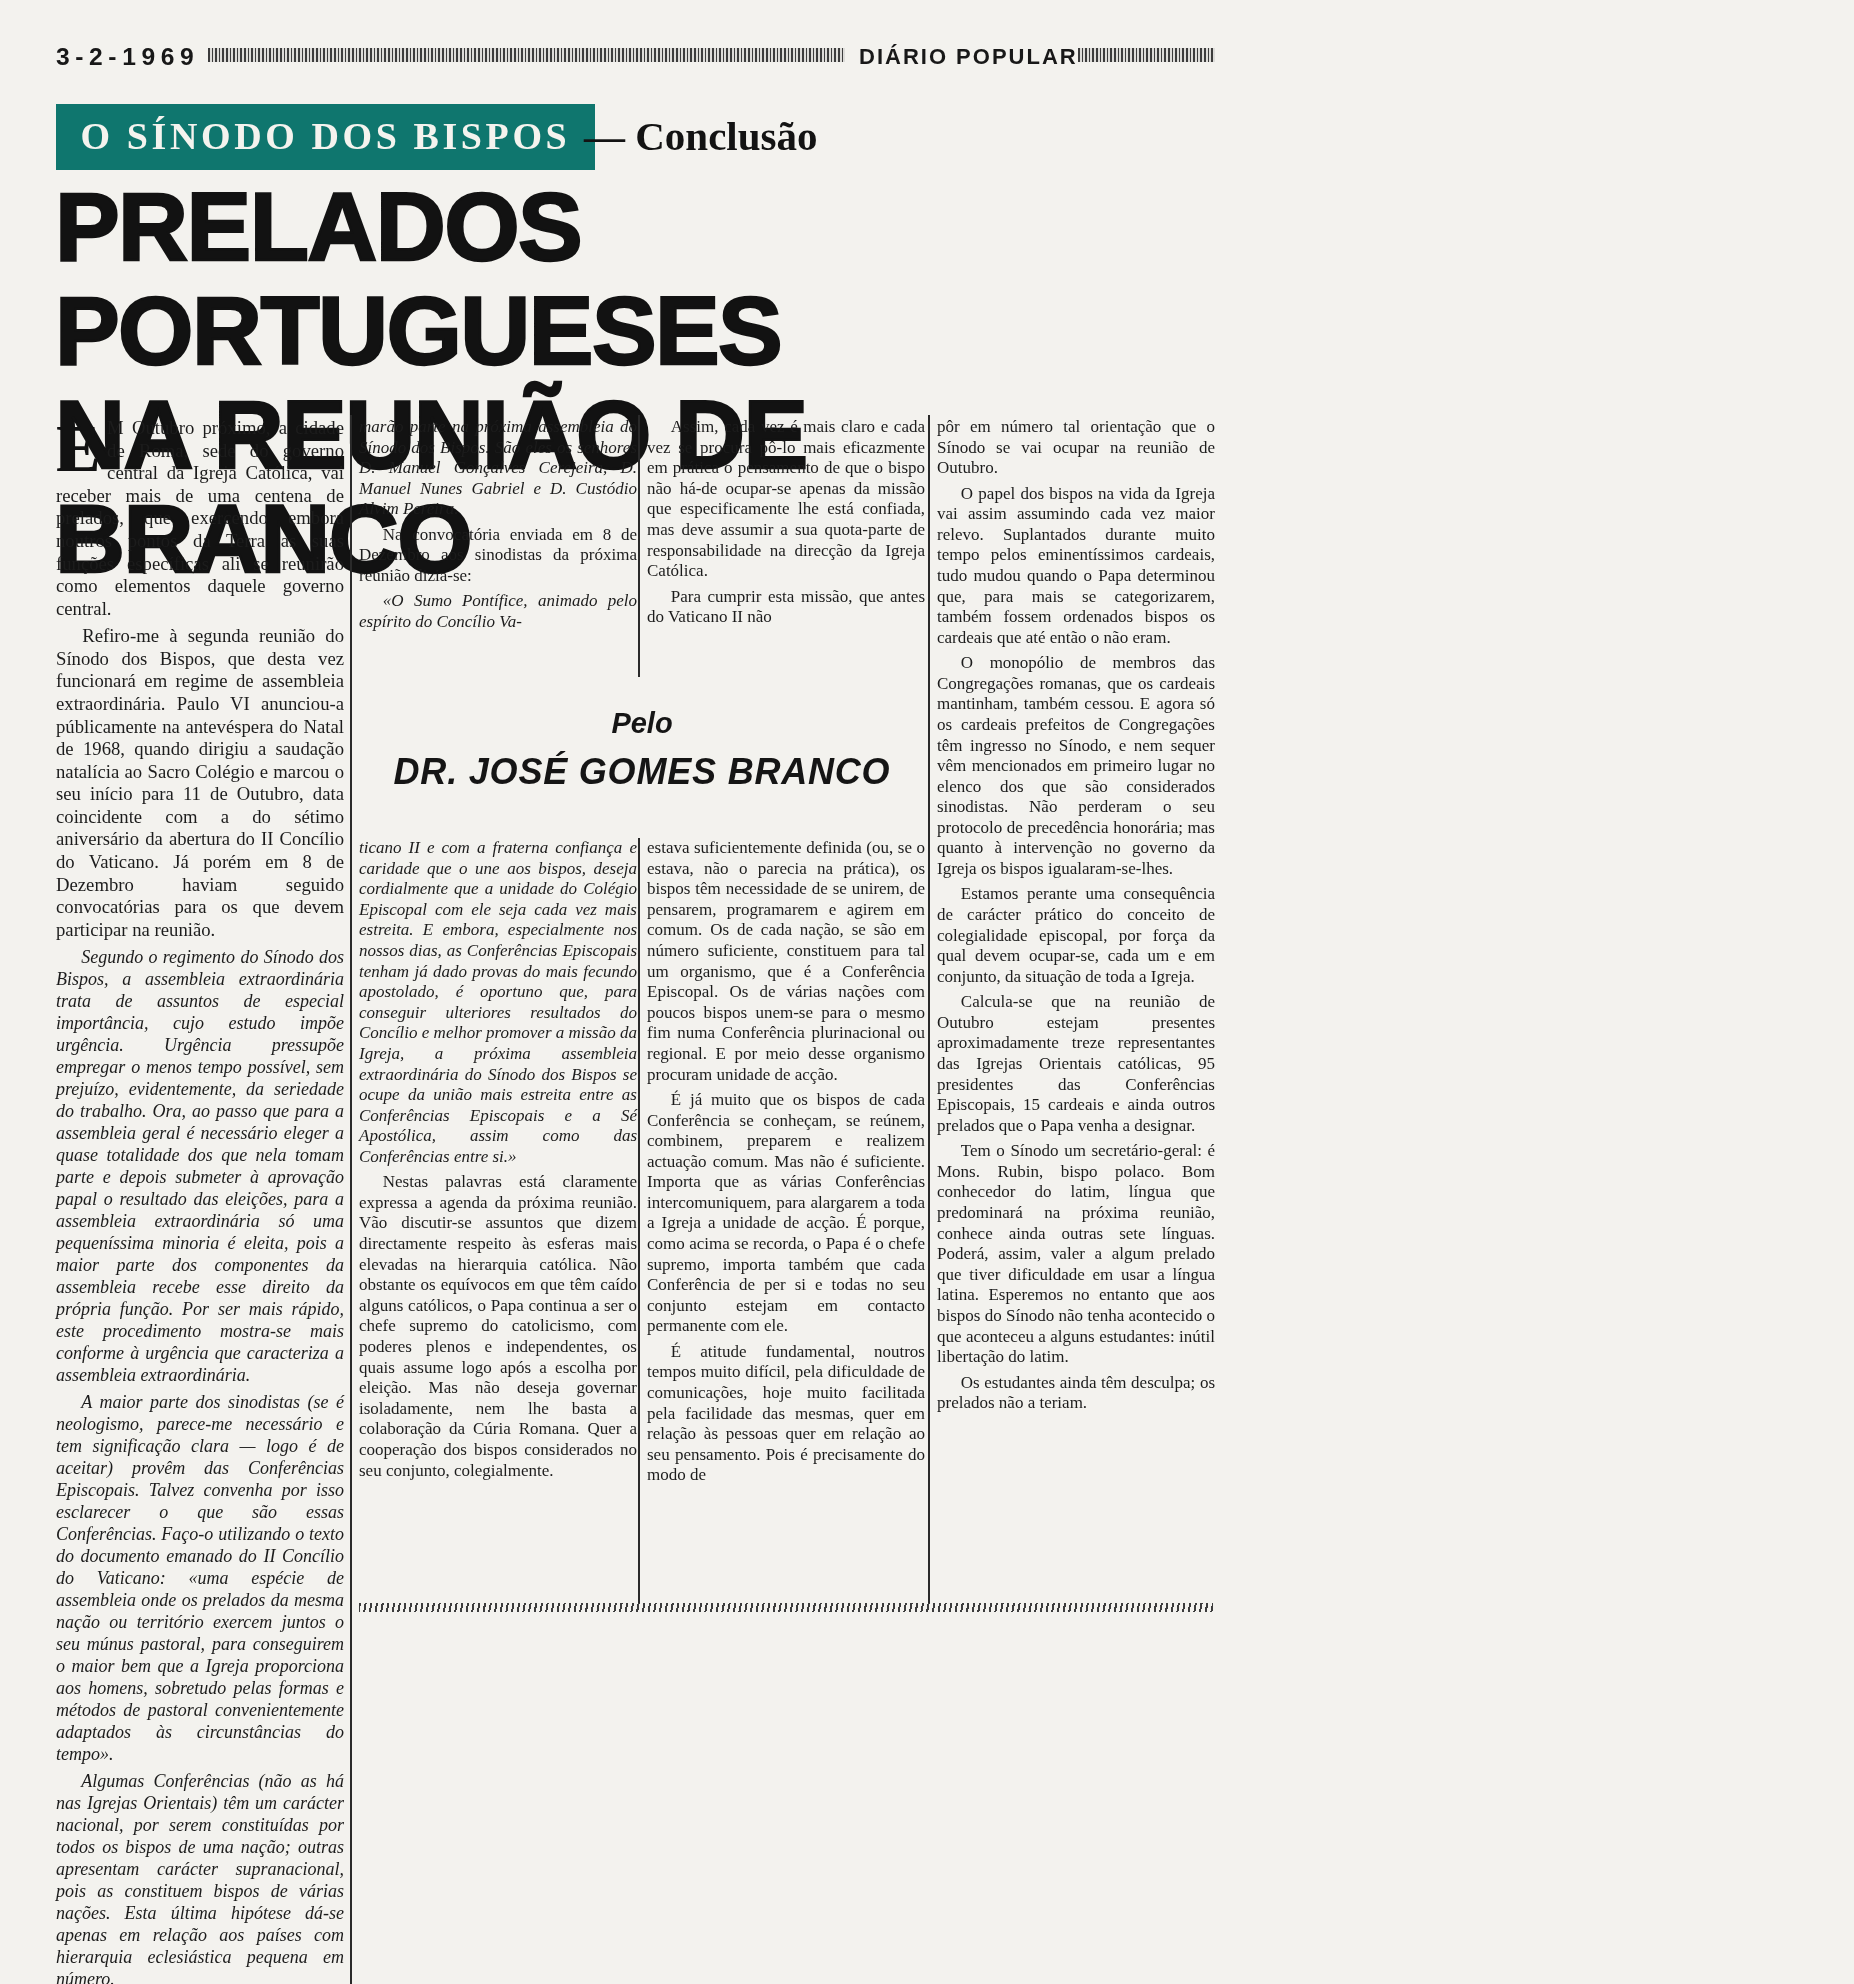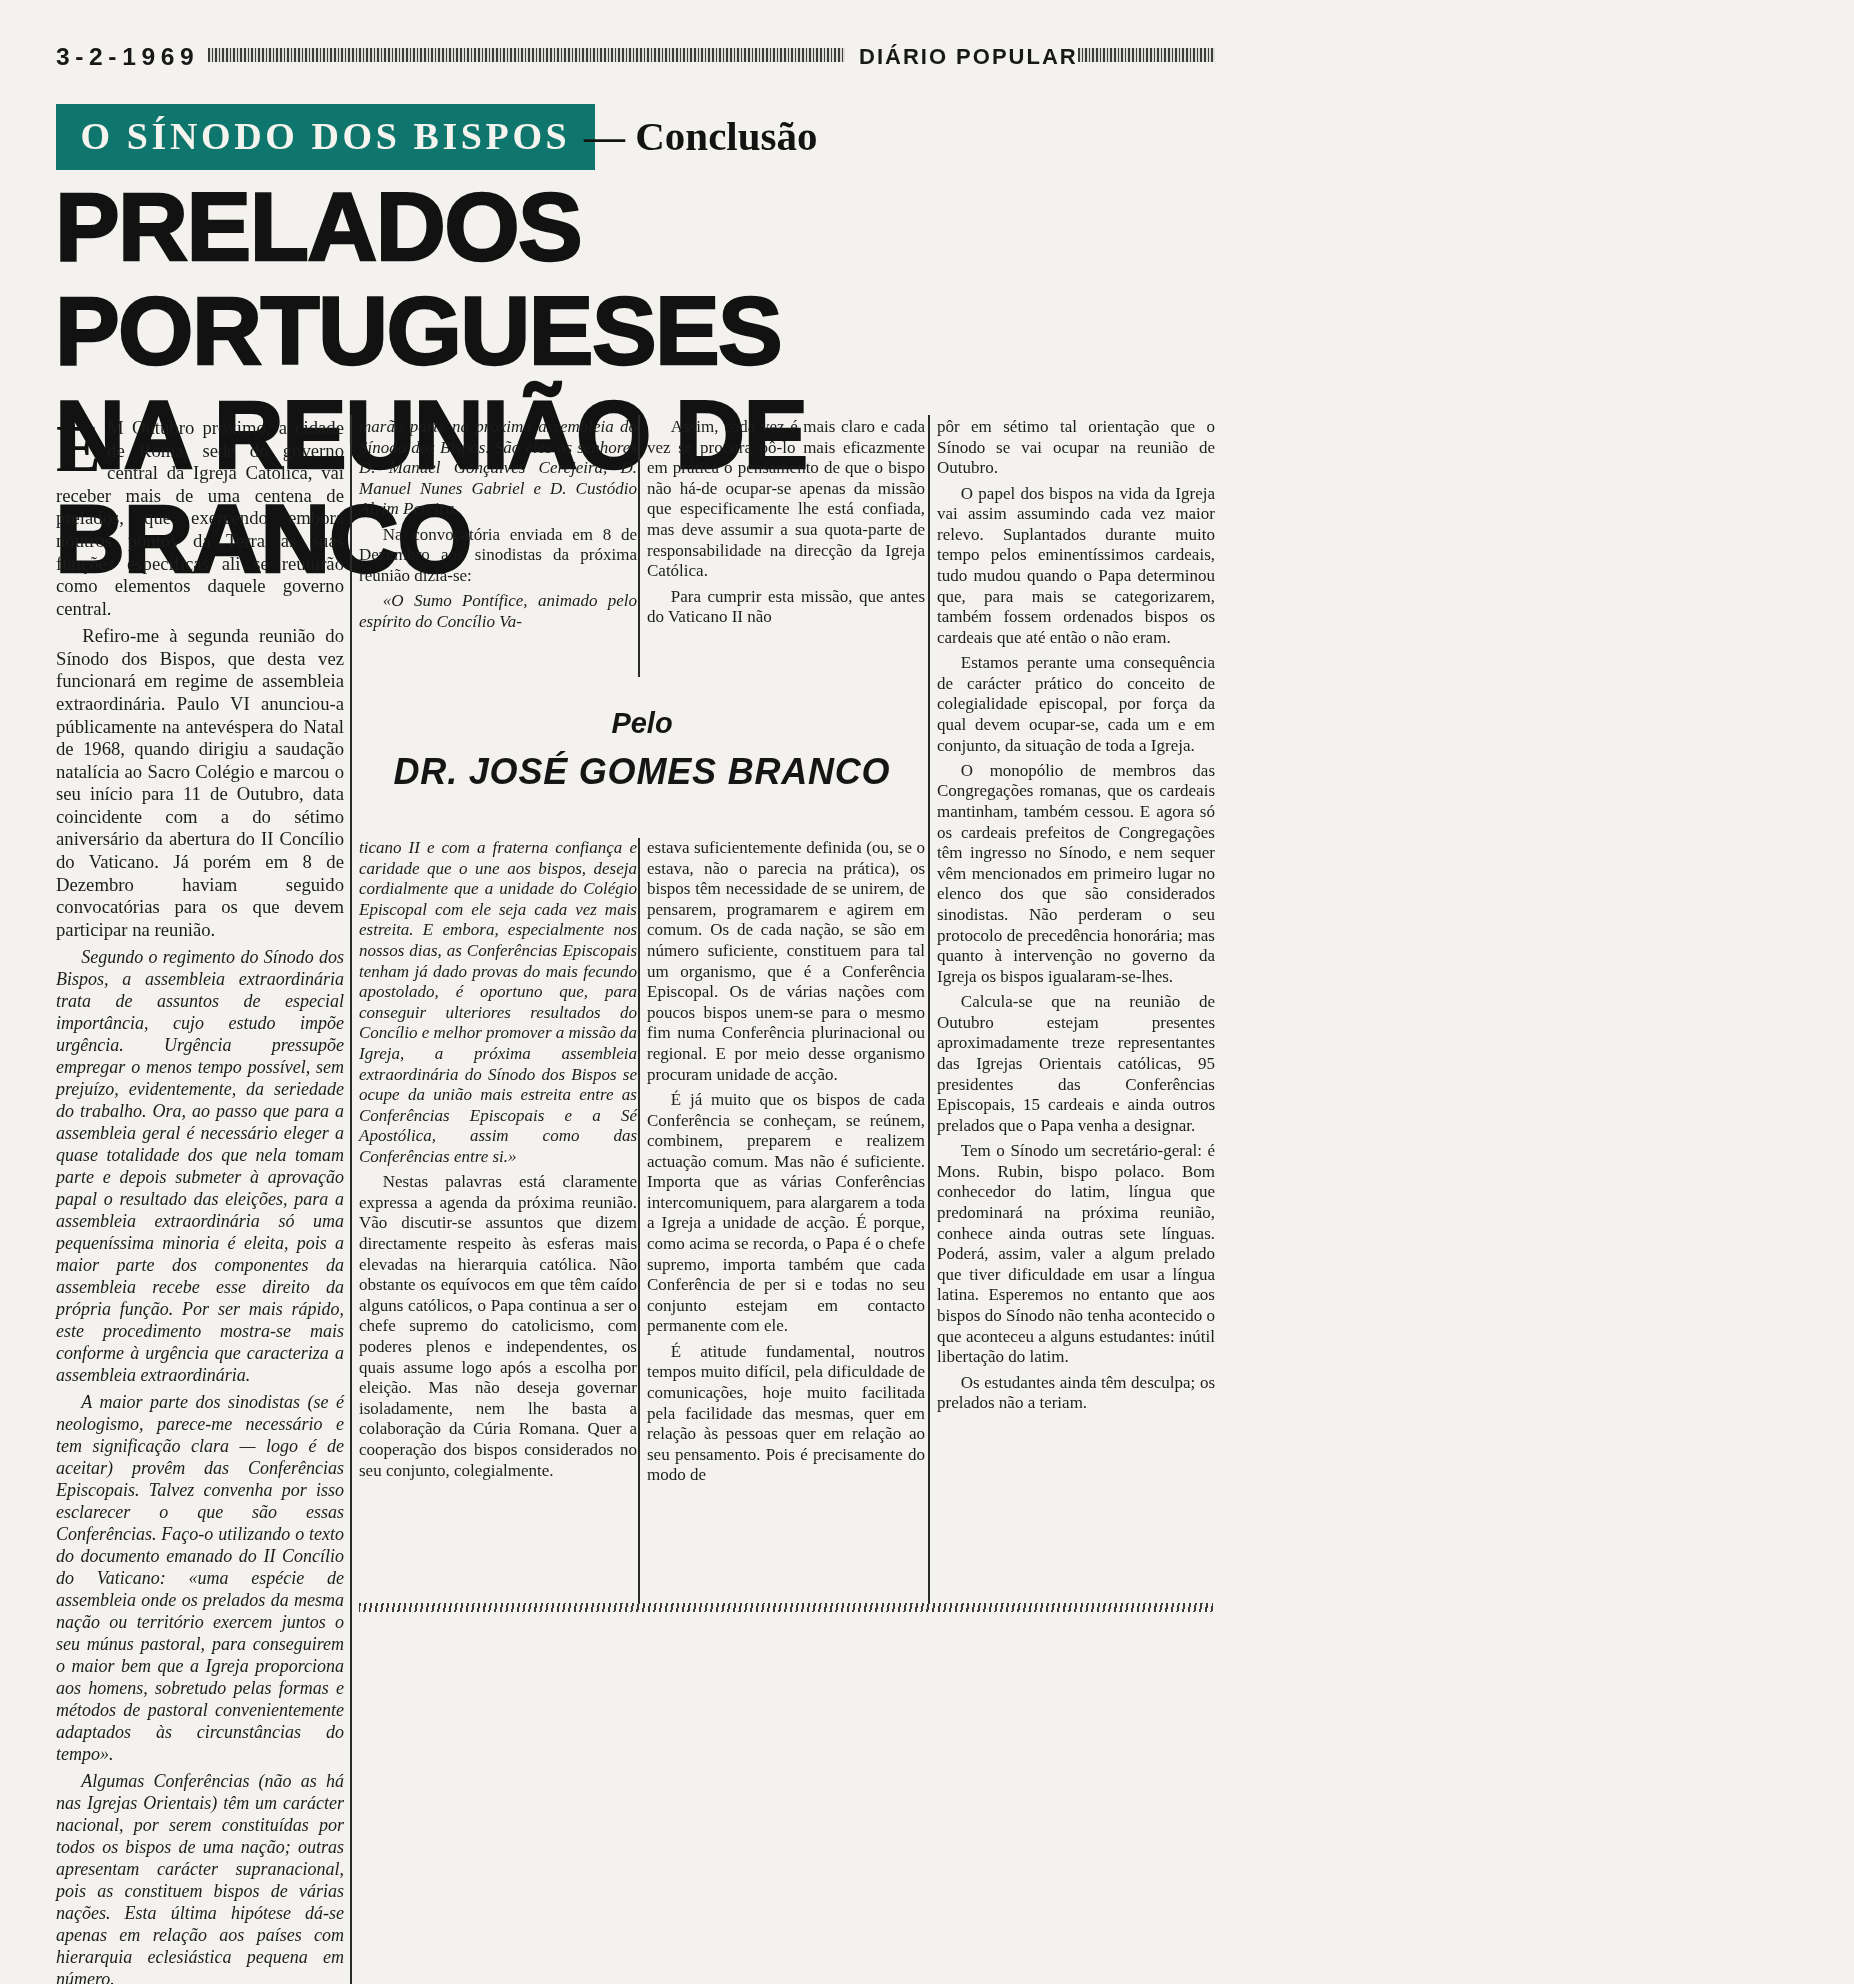--- a/index.html
+++ b/index.html
@@ -141,24 +141,24 @@
     <p>Nestas palavras está claramente expressa a agenda da próxima reunião. Vão discutir-se assuntos que dizem directamente respeito às esferas mais elevadas na hierarquia católica. Não obstante os equívocos em que têm caído alguns católicos, o Papa continua a ser o chefe supremo do catolicismo, com poderes plenos e independentes, os quais assume logo após a escolha por eleição. Mas não deseja governar isoladamente, nem lhe basta a colaboração da Cúria Romana. Quer a cooperação dos bispos considerados no seu conjunto, colegialmente.</p>
   </div>
 
   <div class="col b43" id="col3-bot">
     <p class="noind">estava suficientemente definida (ou, se o estava, não o parecia na prática), os bispos têm necessidade de se unirem, de pensarem, programarem e agirem em comum. Os de cada nação, se são em número suficiente, constituem para tal um organismo, que é a Conferência Episcopal. Os de várias nações com poucos bispos unem-se para o mesmo fim numa Conferência plurinacional ou regional. E por meio desse organismo procuram unidade de acção.</p>
     <p>É já muito que os bispos de cada Conferência se conheçam, se reúnem, combinem, preparem e realizem actuação comum. Mas não é suficiente. Importa que as várias Conferências intercomuniquem, para alargarem a toda a Igreja a unidade de acção. É porque, como acima se recorda, o Papa é o chefe supremo, importa também que cada Conferência de per si e todas no seu conjunto estejam em contacto permanente com ele.</p>
     <p>É atitude fundamental, noutros tempos muito difícil, pela dificuldade de comunicações, hoje muito facilitada pela facilidade das mesmas, quer em relação às pessoas quer em relação ao seu pensamento. Pois é precisamente do modo de</p>
   </div>
 
   <div class="col b43" id="col4">
-    <p class="noind">pôr em sétimo tal orientação que o Sínodo se vai ocupar na reunião de Outubro.</p>
+    <p class="noind">pôr em número tal orientação que o Sínodo se vai ocupar na reunião de Outubro.</p>
     <p>O papel dos bispos na vida da Igreja vai assim assumindo cada vez maior relevo. Suplantados durante muito tempo pelos eminentíssimos cardeais, tudo mudou quando o Papa determinou que, para mais se categorizarem, também fossem ordenados bispos os cardeais que até então o não eram.</p>
+    <p>O monopólio de membros das Congregações romanas, que os cardeais mantinham, também cessou. E agora só os cardeais prefeitos de Congregações têm ingresso no Sínodo, e nem sequer vêm mencionados em primeiro lugar no elenco dos que são considerados sinodistas. Não perderam o seu protocolo de precedência honorária; mas quanto à intervenção no governo da Igreja os bispos igualaram-se-lhes.</p>
     <p>Estamos perante uma consequência de carácter prático do conceito de colegialidade episcopal, por força da qual devem ocupar-se, cada um e em conjunto, da situação de toda a Igreja.</p>
-    <p>O monopólio de membros das Congregações romanas, que os cardeais mantinham, também cessou. E agora só os cardeais prefeitos de Congregações têm ingresso no Sínodo, e nem sequer vêm mencionados em primeiro lugar no elenco dos que são considerados sinodistas. Não perderam o seu protocolo de precedência honorária; mas quanto à intervenção no governo da Igreja os bispos igualaram-se-lhes.</p>
     <p>Calcula-se que na reunião de Outubro estejam presentes aproximadamente treze representantes das Igrejas Orientais católicas, 95 presidentes das Conferências Episcopais, 15 cardeais e ainda outros prelados que o Papa venha a designar.</p>
     <p>Tem o Sínodo um secretário-geral: é Mons. Rubin, bispo polaco. Bom conhecedor do latim, língua que predominará na próxima reunião, conhece ainda outras sete línguas. Poderá, assim, valer a algum prelado que tiver dificuldade em usar a língua latina. Esperemos no entanto que aos bispos do Sínodo não tenha acontecido o que aconteceu a alguns estudantes: inútil libertação do latim.</p>
     <p>Os estudantes ainda têm desculpa; os prelados não a teriam.</p>
   </div>
 
   <div class="squiggle"></div>
 
 </div>
 
 

